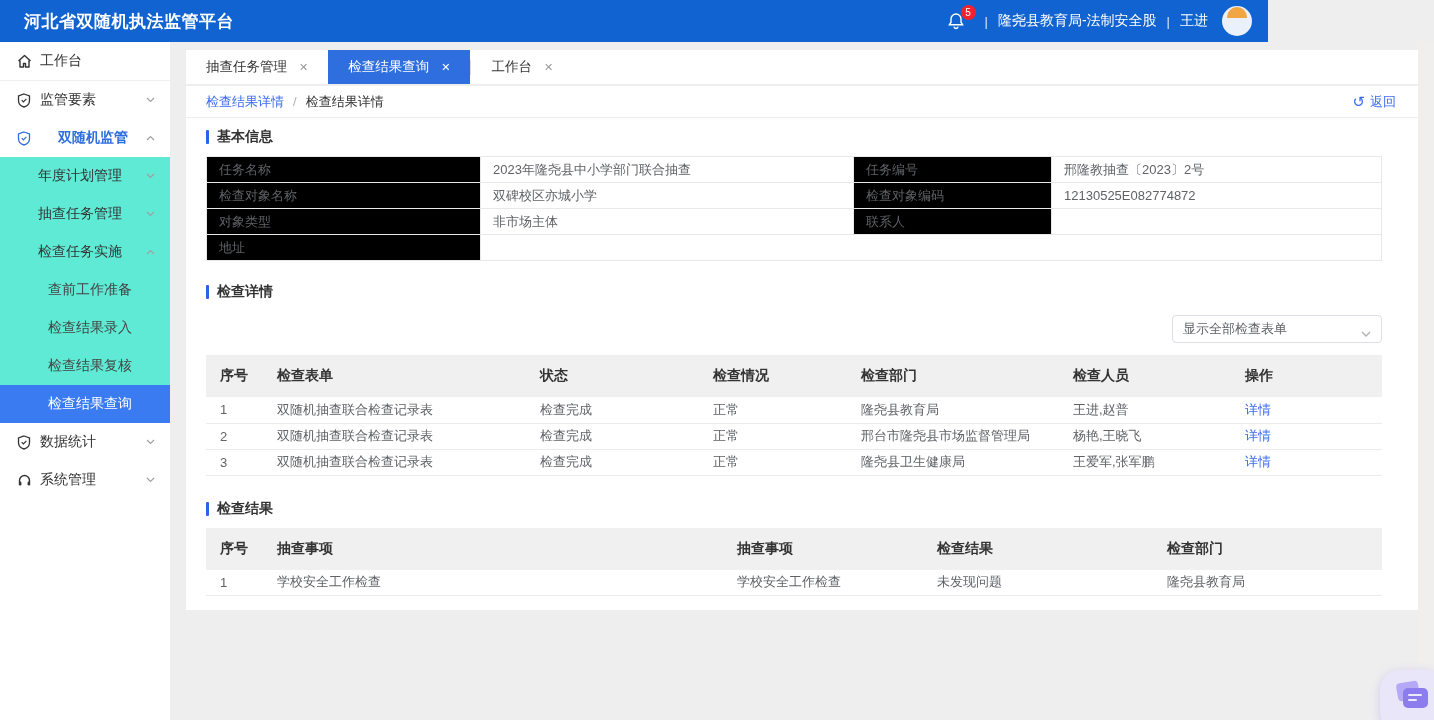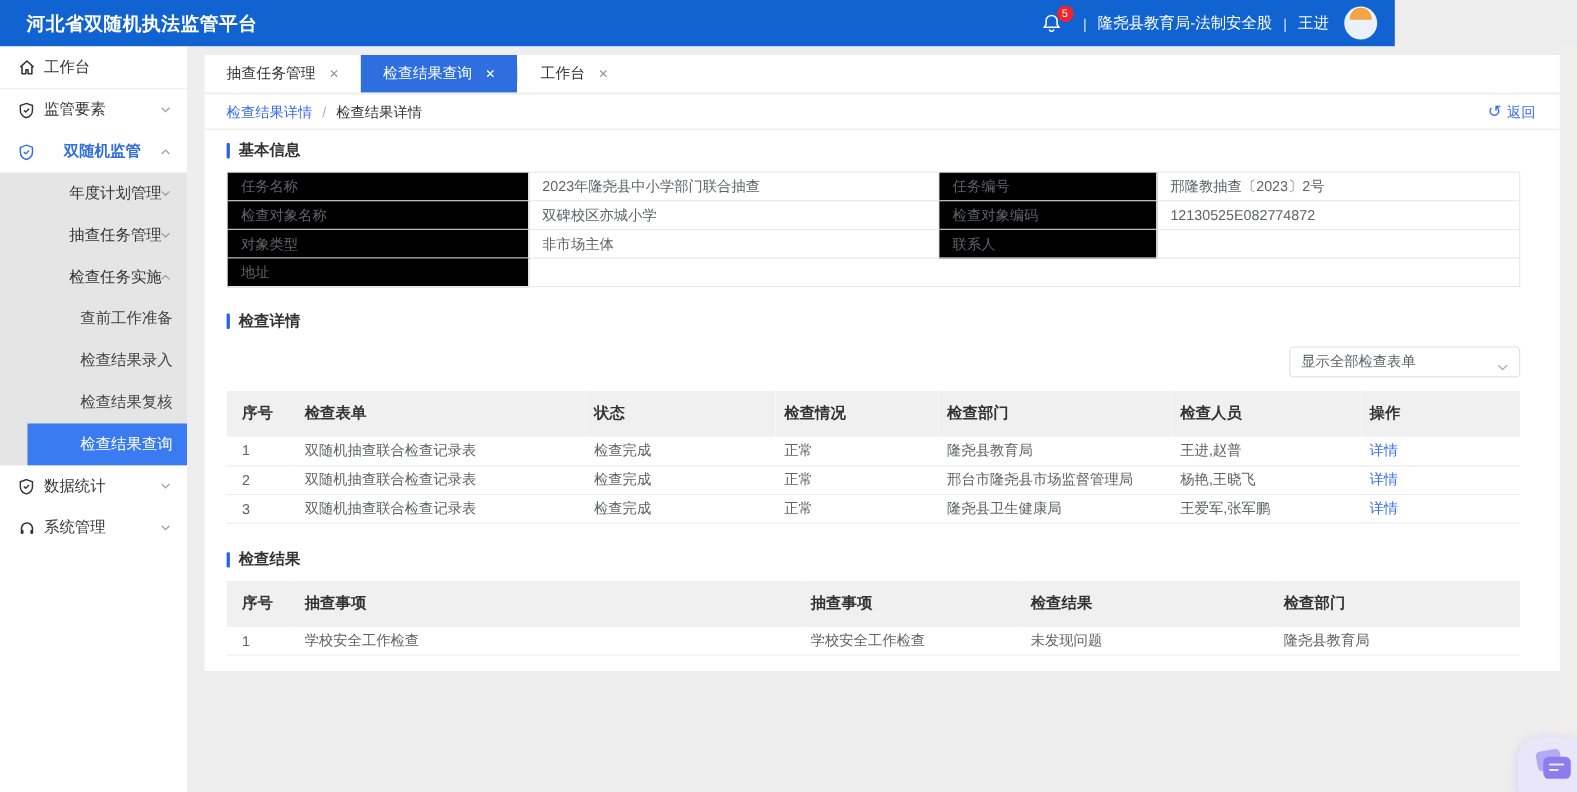--- a/index.html
+++ b/index.html
@@ -20,21 +20,21 @@
   .avatar { width:30px; height:30px; border-radius:50%; background:#eaf1fb; overflow:hidden; margin-left:4px; cursor:pointer; }
   .avatar .head { width:11px; height:11px; border-radius:50%; background:#9c6a43; margin:5px auto 0; }
   .avatar .torso { width:20px; height:11px; border-radius:10px 10px 0 0; background:#f2a643; margin:1px auto 0; }
 
   
   .sidebar { position:absolute; top:42px; left:0; bottom:0; width:170px; background:#fff; z-index:4; font-size:14px; }
   .nav-item { position:relative; height:38px; display:flex; align-items:center; padding-left:17px; color:#333; cursor:pointer; }
   .nav-item .nicon { width:15px; height:15px; margin-right:8px; display:flex; align-items:center; }
   .nav-item.parent-active { color:#2e6ede; font-weight:bold;gap:18px; }
   .nav-divider { height:1px; background:#f0f0f0; }
-  .submenu { background:#e5e5e5;padding-left:25px; }
+  .submenu { background:#5eead4; }
   .nav-sub { position:relative; height:38px; display:flex; align-items:center; padding-left:38px; color:#333; cursor:pointer; }
   .nav-sub2 { position:relative; height:38px; display:flex; align-items:center; padding-left:48px; color:#444; cursor:pointer; }
   .nav-sub2.active { background:#3b7bf2; color:#fff; }
   .chev { position:absolute; right:15px; top:50%; width:9px; height:6px; margin-top:-3px; }
   .chev svg { display:block; }
 
   
   .tabbar { position:absolute; left:186px; top:50px; width:1232px; height:34px; background:#fff;
     display:flex; align-items:stretch; z-index:3; }
   .tab { display:flex; align-items:center; gap:12px; padding:0 20px; font-size:13.5px; color:#333; cursor:pointer; white-space:nowrap; }

